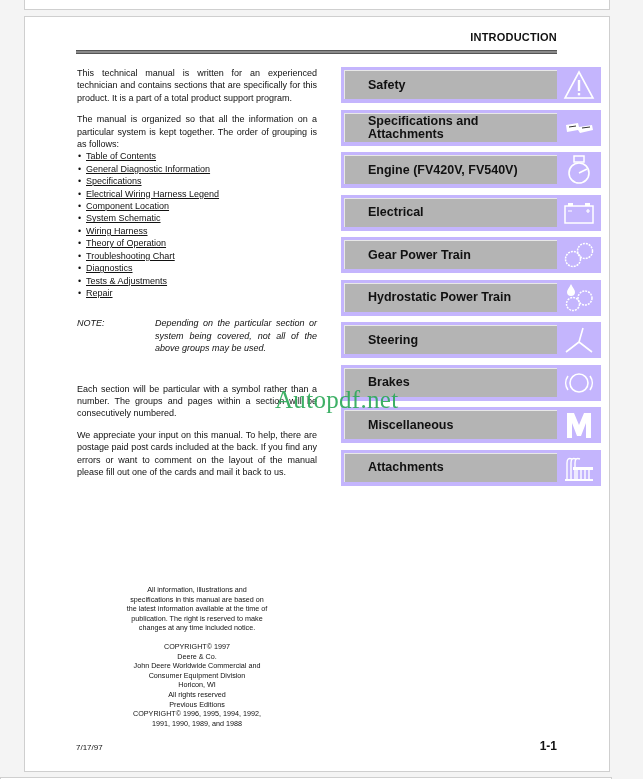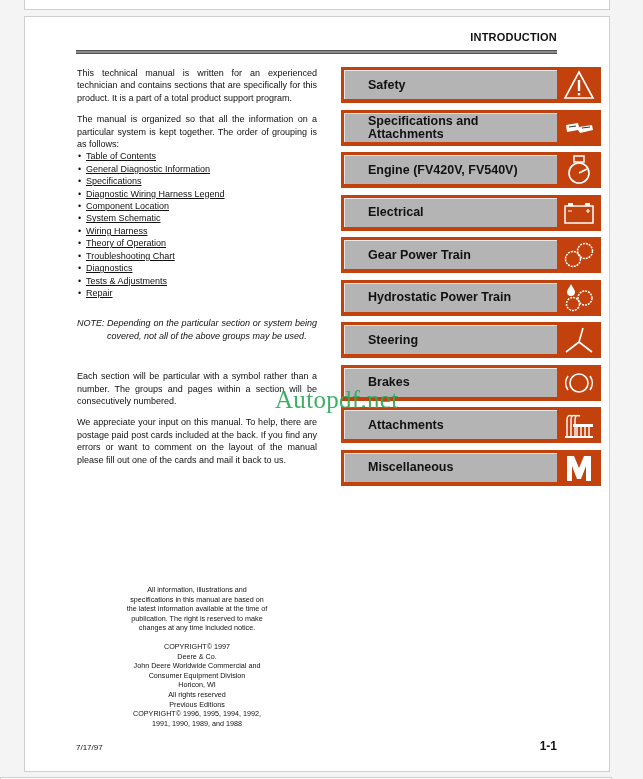--- a/index.html
+++ b/index.html
@@ -7,26 +7,26 @@
   .page-top { position:absolute; left:24px; top:0; width:584px; height:9px; background:#fff; border:1px solid #cfcfcf; border-top:none; }
   .page { position:absolute; left:24px; top:16px; width:584px; height:754px; background:#fff; border:1px solid #cfcfcf; }
   .page-bottom { position:absolute; left:0; top:777px; width:610px; height:4px; background:#fff; border:1px solid #cfcfcf; }
   .header-title { position:absolute; right:52px; top:14px; font-weight:bold; font-size:11px; letter-spacing:0.2px; }
   .header-rule { position:absolute; left:51px; top:33px; width:481px; height:4px; background:#8a8a8a; border-top:1px solid #555; border-bottom:1px solid #555; box-sizing:border-box; }
   .left-col { position:absolute; left:52px; top:50px; width:240px; font-size:9px; line-height:12.4px; text-align:justify; }
   .left-col p { margin:0 0 9px 0; }
   .left-col ul { margin:-9px 0 0 0; padding:0; list-style:none; }
   .left-col li { padding-left:9px; position:relative; line-height:12.4px;text-decoration:underline; }
   .left-col li::before { content:"•"; position:absolute; left:1px; }
-  .note { margin:18px 0 0 0; font-style:italic; display:flex; }
+  .note { margin:18px 0 0 0; font-style:italic; display:flex;gap:48px; }
   .note .lbl { width:30px; flex:none; }
   .note .txt { flex:1; text-align:justify; }
   .para2 { margin-top:28px !important; }
   .tabs { position:absolute; left:316px; top:50px; width:260px; }
-  .tab { position:relative; height:36px; background:#c2410c; margin-bottom:6.5px; }
+  .tab { position:relative; height:36px; background:#c4b5fd; margin-bottom:6.5px; }
   .tab .label-box { position:absolute; left:3px; top:3px; width:213px; height:29px; background:#b4b4b4; border-top:1px solid #e8e8e8; border-left:1px solid #e8e8e8; box-sizing:border-box; display:flex; align-items:center; padding-left:23px; font-weight:bold; font-size:12.5px; line-height:13px; }
   .tab .icon { position:absolute; right:3px; top:2px; width:38px; height:32px; display:flex; align-items:center; justify-content:center; }
   .tab .icon svg { width:32px; height:30px; }
   .copyright { position:absolute; left:72px; top:568px; width:200px; text-align:center; font-size:7.2px; line-height:9.6px; }
   .copyright .gap { height:9px; }
   .footer-date { position:absolute; left:51px; top:726px; font-size:8px; }
   .footer-page { position:absolute; right:52px; top:722px; font-weight:bold; font-size:12px; }
   .watermark { position:absolute; left:250px; top:369px; font-size:25px; color:#2eaa5a; opacity:0.92; letter-spacing:0.3px;font-family:Liberation Serif, serif; }
 </style>
 </head>
@@ -38,21 +38,21 @@
   <div class="header-title">INTRODUCTION</div>
   <div class="header-rule"></div>
 
   <div class="left-col">
     <p>This technical manual is written for an experienced technician and contains sections that are specifically for this product. It is a part of a total product support program.</p>
     <p>The manual is organized so that all the information on a particular system is kept together. The order of grouping is as follows:</p>
     <ul>
       <li>Table of Contents</li>
       <li>General Diagnostic Information</li>
       <li>Specifications</li>
-      <li>Diagnostic Wiring Harness Legend</li>
+      <li>Electrical Wiring Harness Legend</li>
       <li>Component Location</li>
       <li>System Schematic</li>
       <li>Wiring Harness</li>
       <li>Theory of Operation</li>
       <li>Troubleshooting Chart</li>
       <li>Diagnostics</li>
       <li>Tests &amp; Adjustments</li>
       <li>Repair</li>
     </ul>
     <div class="note">
@@ -134,35 +134,35 @@
     <div class="tab">
       <div class="label-box">Brakes</div>
       <div class="icon">
         <svg viewBox="0 0 32 30">
             <circle cx="16" cy="15" r="9" fill="none" stroke="#fff" stroke-width="1.6"></circle>
             <path d="M5 8 A12 12 0 0 0 5 22 M27 8 A12 12 0 0 1 27 22" fill="none" stroke="#fff" stroke-width="1.6"></path>
           </svg>
       </div>
     </div>
     <div class="tab">
+      <div class="label-box">Miscellaneous</div>
+      <div class="icon">
+        <svg viewBox="0 0 32 30">
+            <path d="M4 28 L4 3 L11 3 L16 15 L21 3 L28 3 L28 28 L23 28 L23 13 L18 26 L14 26 L9 13 L9 28 Z" fill="#fff"></path>
+          </svg>
+      </div>
+    </div>
+    <div class="tab">
       <div class="label-box">Attachments</div>
       <div class="icon">
         <svg viewBox="0 0 32 30">
             <path d="M4 27 L4 10 Q4 4 9 6 M8 27 L8 10 Q8 4 13 6 M12 27 L12 10 Q12 4 17 6" fill="none" stroke="#fff" stroke-width="1.4"></path>
             <rect x="10" y="14" width="20" height="3" fill="#fff"></rect>
             <path d="M14 17 L14 26 M18 17 L18 26 M22 17 L22 26 M26 17 L26 26" stroke="#fff" stroke-width="1.4"></path>
             <rect x="2" y="26" width="28" height="2" fill="#fff"></rect>
-          </svg>
-      </div>
-    </div>
-    <div class="tab">
-      <div class="label-box">Miscellaneous</div>
-      <div class="icon">
-        <svg viewBox="0 0 32 30">
-            <path d="M4 28 L4 3 L11 3 L16 15 L21 3 L28 3 L28 28 L23 28 L23 13 L18 26 L14 26 L9 13 L9 28 Z" fill="#fff"></path>
           </svg>
       </div>
     </div>
   </div>
 
   <div class="copyright">
     <div>All information, illustrations and</div>
     <div>specifications in this manual are based on</div>
     <div>the latest information available at the time of</div>
     <div>publication. The right is reserved to make</div>

